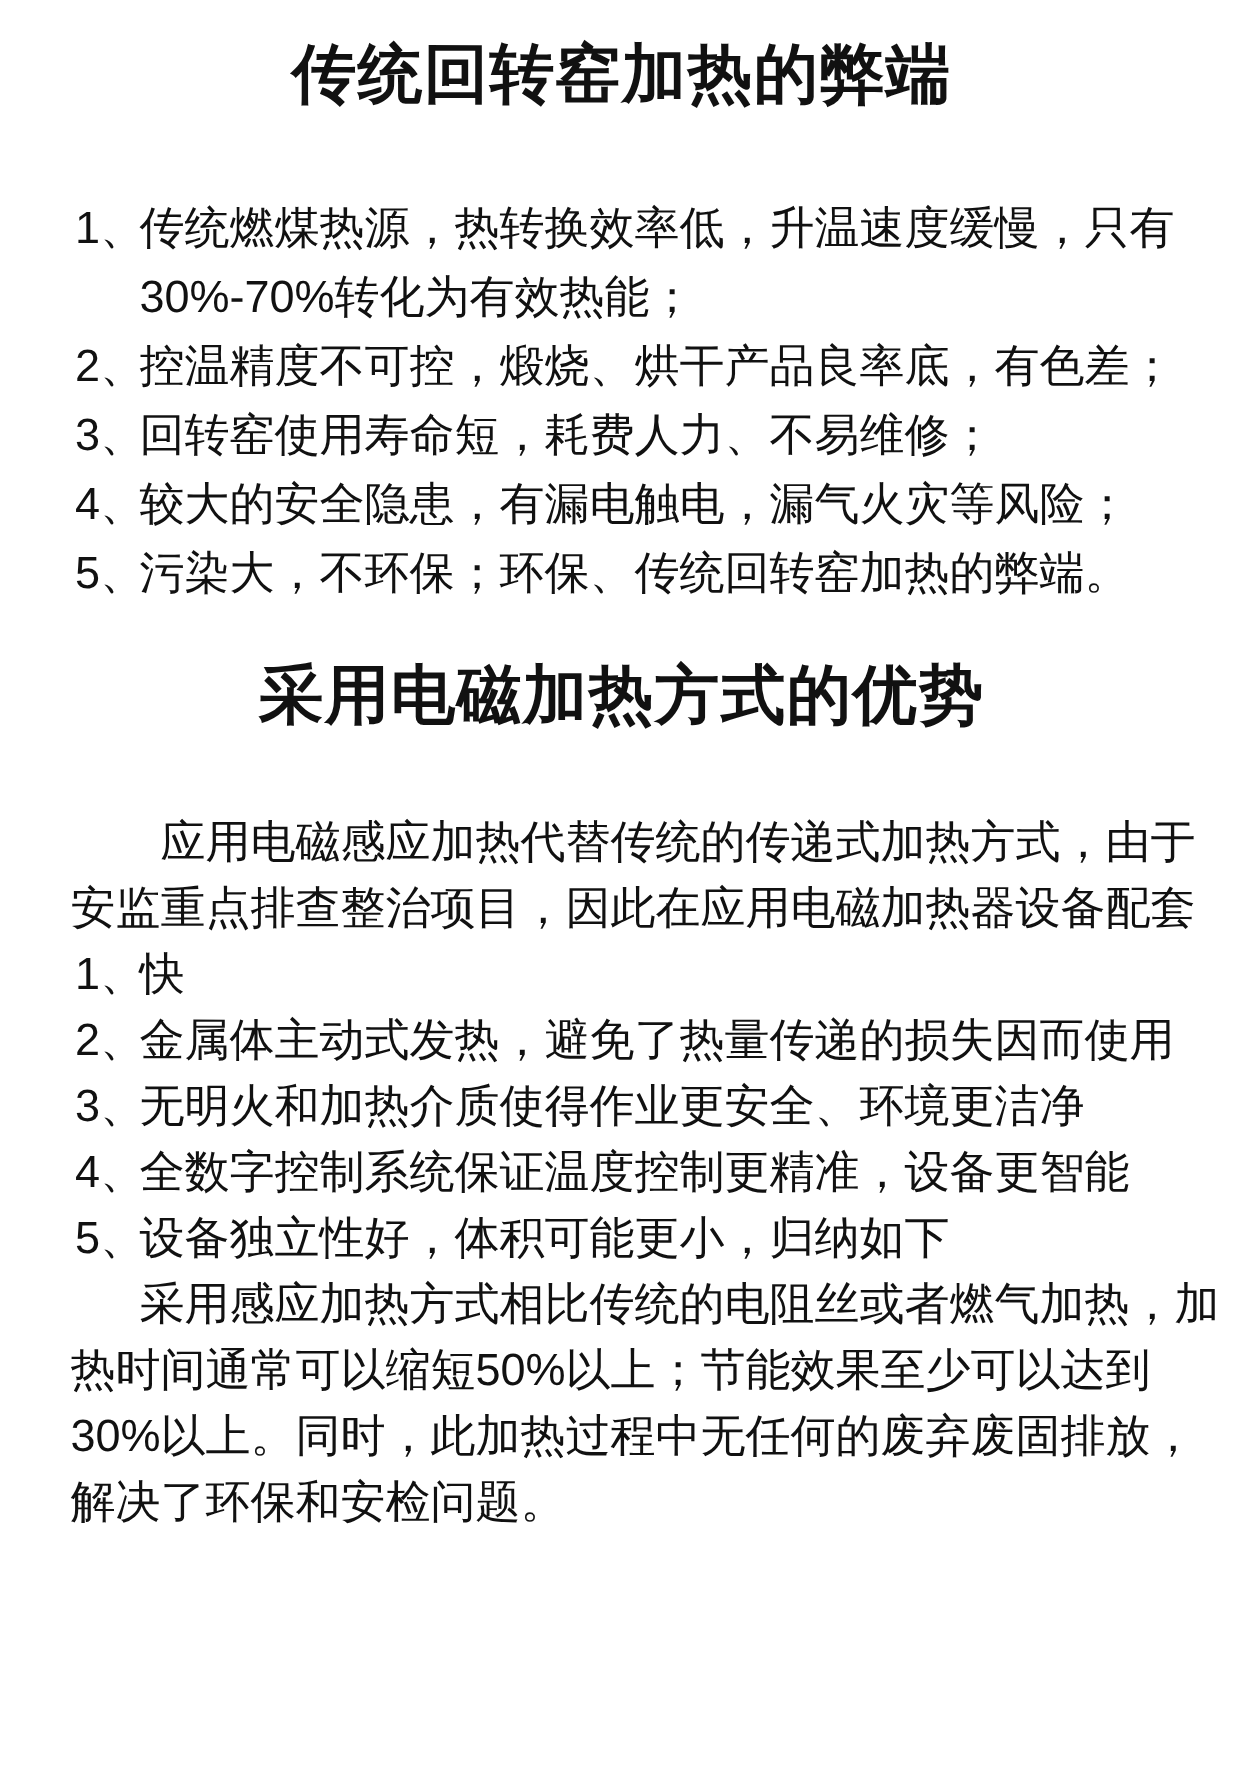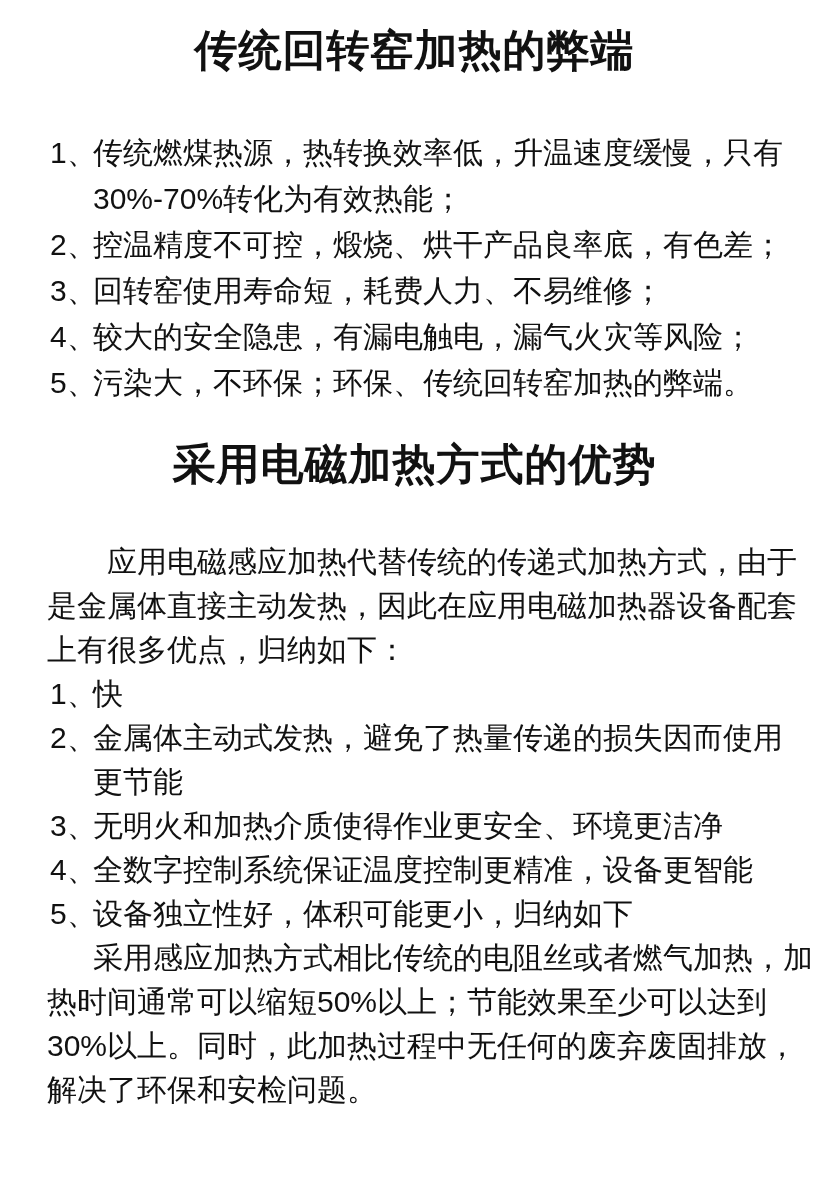--- a/index.html
+++ b/index.html
@@ -112,36 +112,34 @@
         <div class="item-text">
           <div class="line">污染大，不环保；环保、传统回转窑加热的弊端。</div>
         </div>
       </div>
     </div>
 
   <h1 class="title title-2">采用电磁加热方式的优势</h1>
 
   <div class="para para-intro">
       <div class="line">应用电磁感应加热代替传统的传递式加热方式，由于</div>
-      <div class="line">是金属体直接主动发热，因此在应用电磁加热器设备配套</div>
-      <div class="line">上有很多优点，归纳如下：</div>
+      <div class="line">安监重点排查整治项目，因此在应用电磁加热器设备配套</div>
     </div>
 
   <div class="list list-2">
       <div class="item">
         <div class="num">1、</div>
         <div class="item-text">
           <div class="line">快</div>
         </div>
       </div>
       <div class="item">
         <div class="num">2、</div>
         <div class="item-text">
           <div class="line">金属体主动式发热，避免了热量传递的损失因而使用</div>
-          <div class="line">更节能</div>
         </div>
       </div>
       <div class="item">
         <div class="num">3、</div>
         <div class="item-text">
           <div class="line">无明火和加热介质使得作业更安全、环境更洁净</div>
         </div>
       </div>
       <div class="item">
         <div class="num">4、</div>

